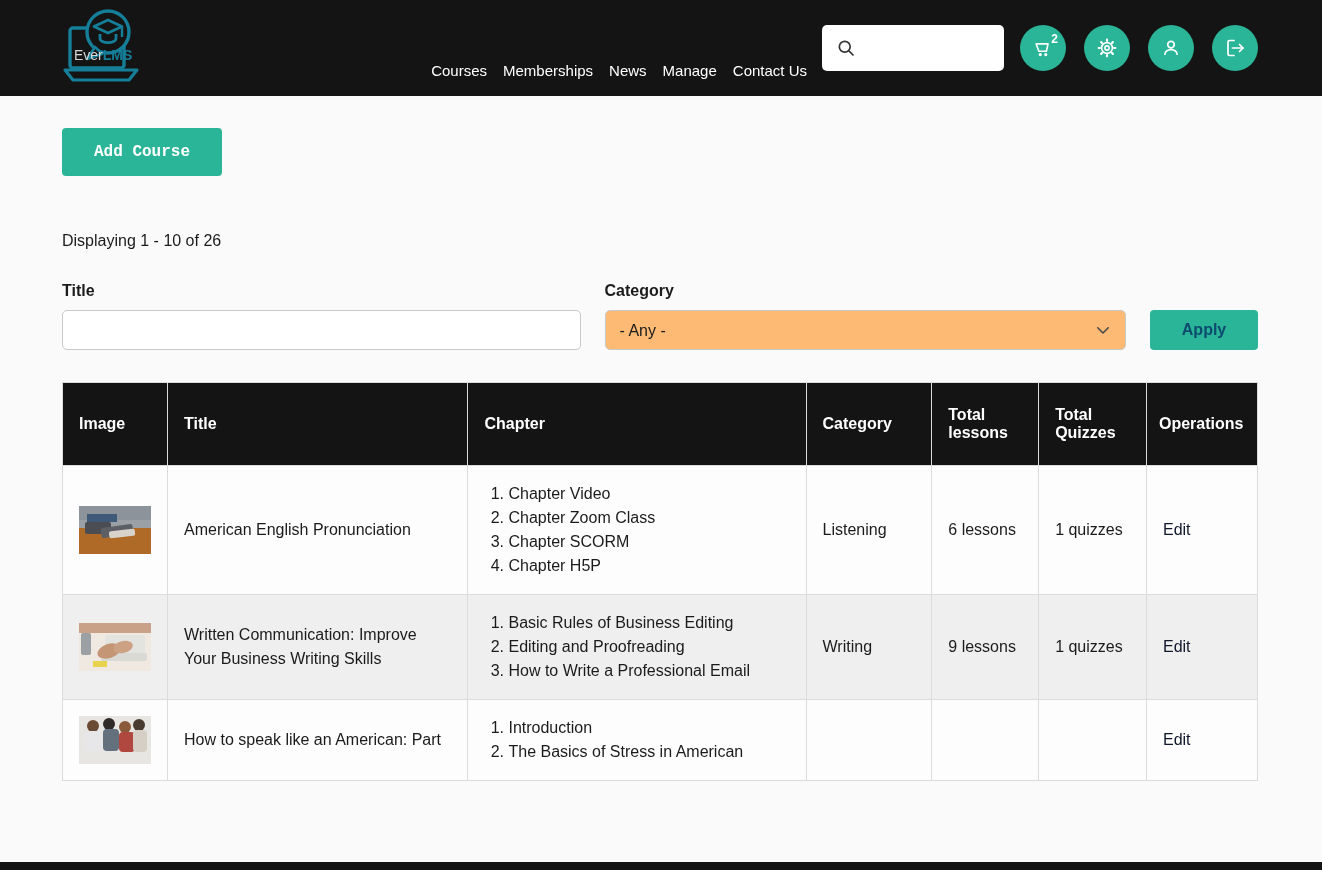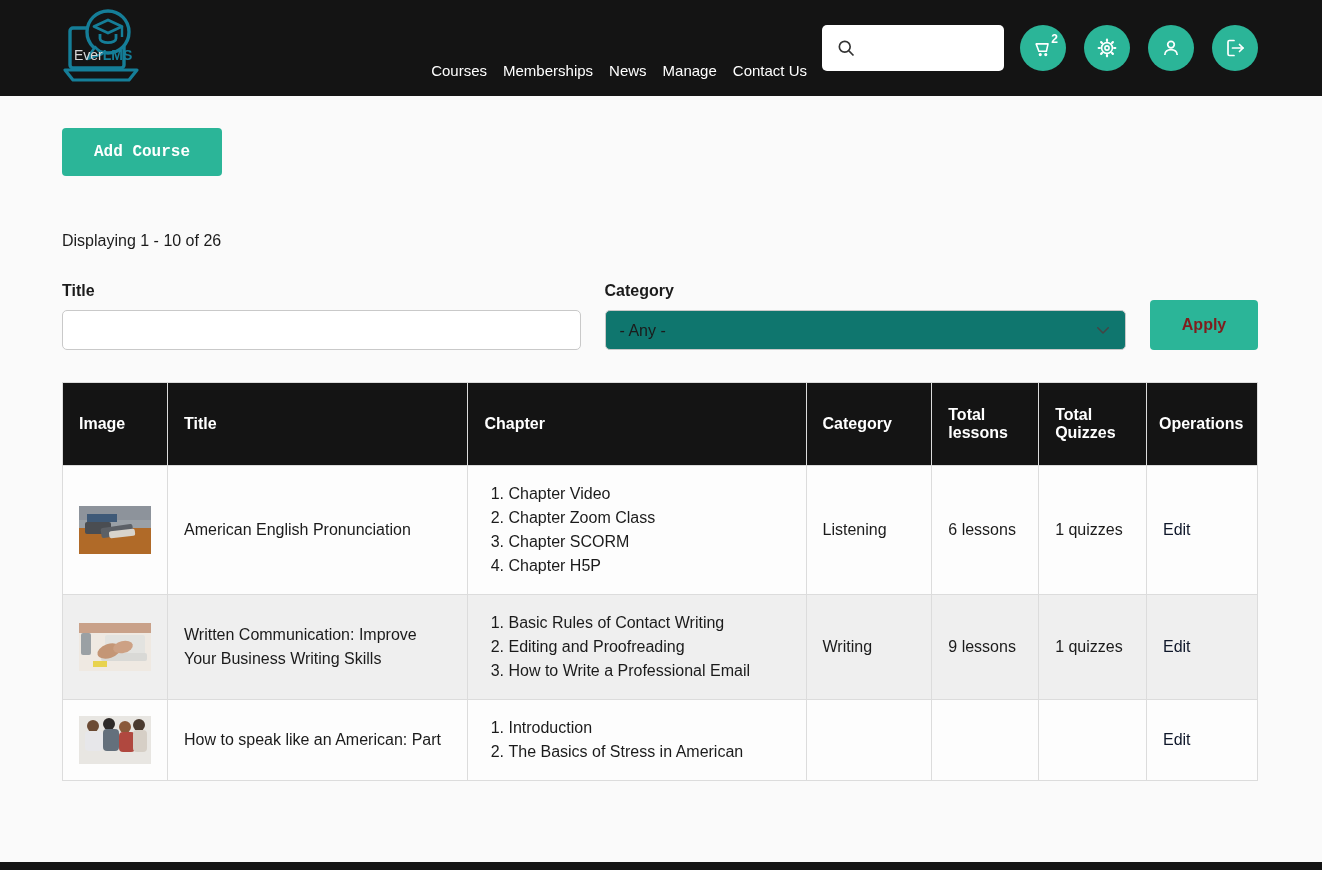--- a/index.html
+++ b/index.html
@@ -125,41 +125,41 @@
     width: 100%;
   }
   .select-wrap { position: relative; width: 100%; }
   .select-input {
     appearance: none;
     -webkit-appearance: none;
     height: 40px;
     width: 100%;
     border: 1px solid #c9c9c9;
     border-radius: 5px;
-    background: #0f766e;
+    background: #fdba74;
     padding: 0 40px 0 14px;
     font-size: 16px;
     font-family: "Liberation Sans", sans-serif;
     color: #1b1b1b;
     outline: none;
   }
   .select-chevron {
     position: absolute;
     right: 14px; top: 50%;
     transform: translateY(-50%);
     pointer-events: none;
   }
   .apply-btn {
     background: #2bb598;
-    color: #7f1d1d;
+    color: #0c4a6e;
     font-weight: 700;
     font-size: 16px;
     border: none;
     border-radius: 4px;
-    height: 50px;
+    height: 40px;
     width: 108px;
     cursor: pointer;
   }
 
   
   .courses-table {
     margin-top: 32px;
     width: 1196px;
     border-collapse: collapse;
     background: #fdfdfd;
@@ -346,21 +346,21 @@
             <rect x="22" y="30" width="46" height="8" rx="2" fill="#d9d9d6"></rect>
             <ellipse cx="30" cy="28" rx="12" ry="7" fill="#c49676" transform="rotate(-18 30 28)"></ellipse>
             <ellipse cx="44" cy="24" rx="10" ry="6" fill="#cda184" transform="rotate(-14 44 24)"></ellipse>
             <rect x="2" y="10" width="10" height="22" rx="2" fill="#9aa0a4"></rect>
             <rect x="14" y="38" width="14" height="6" fill="#e8d34f"></rect>
           </svg>
         </td>
         <td class="title-cell">Written Communication: Improve Your Business Writing Skills</td>
         <td>
           <ol class="chapter-list">
-            <li>Basic Rules of Contact Writing</li>
+            <li>Basic Rules of Business Editing</li>
             <li>Editing and Proofreading</li>
             <li>How to Write a Professional Email</li>
           </ol>
         </td>
         <td>Writing</td>
         <td>9 lessons</td>
         <td>1 quizzes</td>
         <td><a href="#" class="edit-link">Edit</a></td>
       </tr>
 

